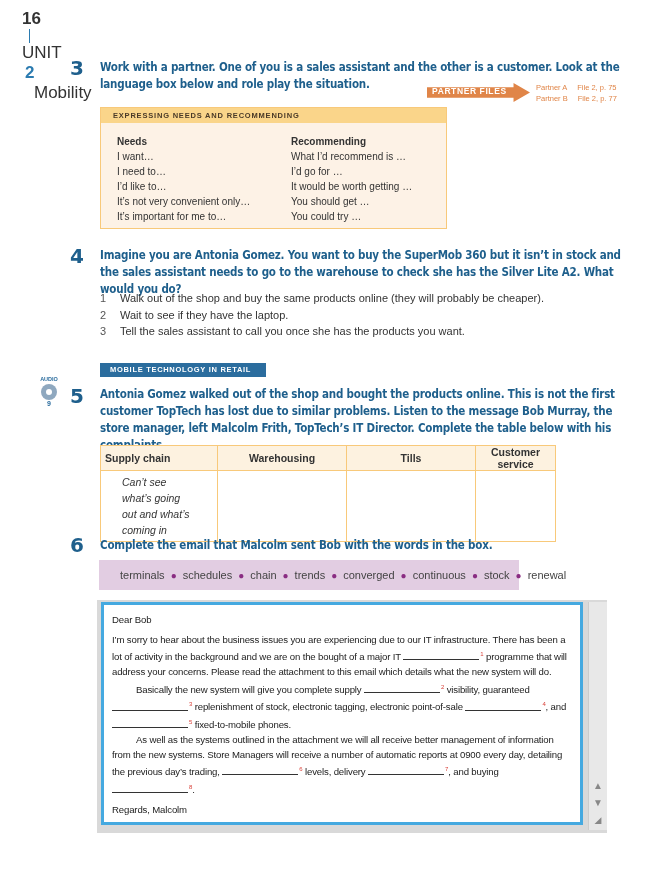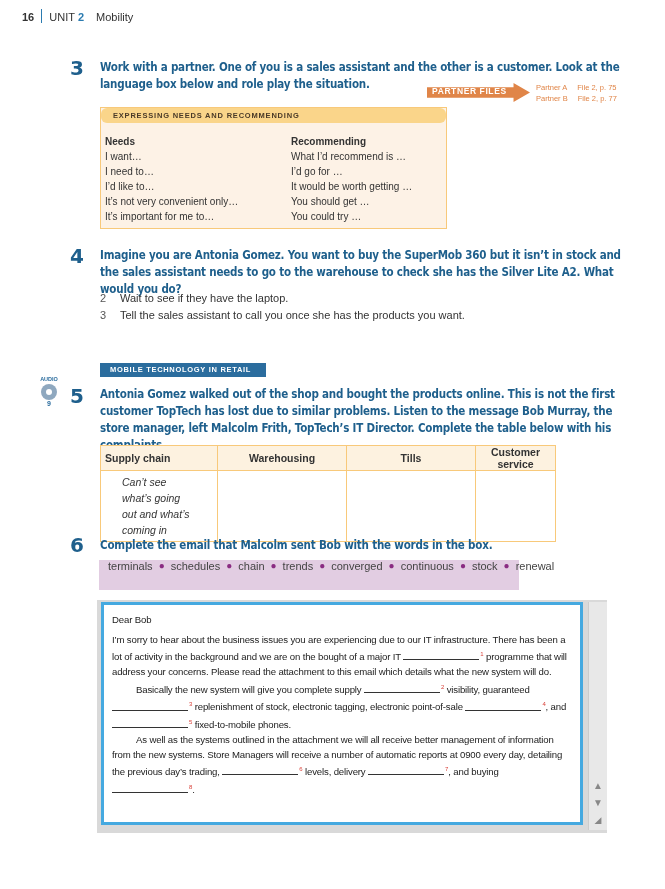--- a/index.html
+++ b/index.html
@@ -1,59 +1,59 @@
 <!DOCTYPE html>
 <html><head>
 <meta charset="utf-8">
 <style>
   html, body { margin: 0; padding: 0; }
   body {
     width: 665px; height: 889px; background: #ffffff; position: relative; overflow: hidden;
     font-family: "Liberation Sans", sans-serif; color: #333;
   }
   .abs { position: absolute; }
-  .header { left: 22px; top: 9px; font-size: 11px; color: #333; display: flex; align-items: flex-end; }
+  .header { left: 22px; top: 9px; font-size: 17px; color: #333; display: flex; align-items: flex-start; flex-direction: column; }
   .header .pg { font-weight: bold; }
   .header .sep { display: inline-block; width: 1px; height: 14px; background: #2b7bb0; margin: 0 7px; }
   .header .unit2 { color: #2b7bb0; font-weight: bold; margin-left: 3px; }
   .header .topic { margin-left: 12px; }
 
   .ex-num { font-size: 20px; font-weight: bold; color: #1e5f8c; font-family: "DejaVu Sans", sans-serif; }
   .ex-text { font-size: 11.5px; font-weight: bold; color: #1e5f8c; line-height: 17px; font-family: "DejaVu Sans Condensed", "DejaVu Sans", sans-serif; letter-spacing: -0.2px; }
 
   .partner-arrow {
     left: 427px; top: 83px; width: 103px; height: 19px; background: #e08548;
     clip-path: polygon(0 22%, 84% 22%, 84% 0, 100% 50%, 84% 100%, 84% 78%, 0 78%);
   }
   .partner-label { left: 432px; top: 86px; font-size: 8.5px; font-weight: bold; color: #fff; letter-spacing: 0.6px; }
   .partner-files { left: 536px; top: 82px; font-size: 7.5px; color: #e08548; line-height: 11px; }
   .partner-files span.f { margin-left: 10px; }
 
   .lang-box { left: 100px; top: 107px; width: 345px; height: 120px; background: #fdf2e6; border: 1px solid #f8c97a; }
-  .lang-box .title { height: 15px; background: #fad58a; font-size: 7.5px; font-weight: bold; letter-spacing: 0.8px; color: #4a3a28; padding-left: 12px; line-height: 15px; border-radius: 6px; }
+  .lang-box .title { height: 15px; background: #fad58a; font-size: 7.5px; font-weight: bold; letter-spacing: 0.8px; color: #4a3a28; padding-left: 12px; line-height: 15px; }
   .lang-col { position: absolute; top: 26px; font-size: 10px; line-height: 15px; color: #333; }
   .lang-col .h { font-weight: bold; }
 
   .list4 { left: 100px; top: 290px; font-size: 11px; color: #333; line-height: 16.5px; }
   .list4 .n { display: inline-block; width: 20px; color: #555; }
 
   .section-label { left: 100px; top: 363px; width: 156px; height: 14px; background: #2b6d9e; color: #fff; font-size: 7.5px; font-weight: bold; letter-spacing: 0.7px; line-height: 14px; padding-left: 10px; }
 
   .audio { left: 36px; top: 376px; text-align: center; width: 26px; }
   .audio .lbl { font-size: 5.5px; color: #2b6d9e; font-weight: bold; }
   .audio .disc { width: 16px; height: 16px; border-radius: 50%; background: #8fa8bf; margin: 2px auto 0; position: relative; }
   .audio .disc::after { content: ""; position: absolute; left: 5px; top: 5px; width: 6px; height: 6px; border-radius: 50%; background: #fff; }
   .audio .track { font-size: 7px; color: #2b6d9e; font-weight: bold; }
 
   table.complaints { position: absolute; left: 100px; top: 445px; width: 456px; border-collapse: collapse; font-size: 10.5px; }
   table.complaints th { background: #fdf2e0; border: 1px solid #f8c97a; height: 18px; font-weight: bold; color: #333; text-align: center; padding: 0 4px; }
   table.complaints th:first-child { text-align: left; }
   table.complaints td { border: 1px solid #f8c97a; height: 60px; vertical-align: top; padding: 3px 21px; font-style: italic; color: #333; line-height: 16px; margin-top: 8px; }
 
-  .wordbox { left: 99px; top: 560px; width: 420px; height: 30px; background: #e2cde2; font-size: 11px; color: #444; display: flex; align-items: flex-start; padding-left: 9px; box-sizing: border-box; }
+  .wordbox { left: 99px; top: 560px; width: 420px; height: 30px; background: #e2cde2; font-size: 11px; color: #444; display: flex; align-items: center; padding-left: 21px; box-sizing: border-box; }
   .wordbox .dot { color: #8a2c82; margin: 0 6px; font-size: 10px; }
 
   .email-frame { left: 97px; top: 600px; width: 510px; height: 233px; background: #d9d9d9; }
   .email { left: 101px; top: 602px; width: 482px; height: 223px; background: #fff; border: 3px solid #45a9e0; box-sizing: border-box;
     font-size: 9.6px; line-height: 14.6px; color: #222; padding: 8px 7px 0 8px; letter-spacing: -0.15px; }
   .email p { margin: 0; }
   .email .gap { height: 5px; }
   .email .ind { text-indent: 24px; }
   .blank { display: inline-block; width: 76px; border-bottom: 1px solid #333; height: 9px; }
   .sup { color: #d9423a; font-size: 6px; vertical-align: super; margin-left: 1px; }
@@ -77,41 +77,42 @@
 
 <div class="abs partner-arrow"></div>
 <div class="abs partner-label">PARTNER FILES</div>
 <div class="abs partner-files">
   <div><span>Partner A</span><span class="f">File 2, p. 75</span></div>
   <div><span>Partner B</span><span class="f">File 2, p. 77</span></div>
 </div>
 
 <div class="abs lang-box">
   <div class="title">EXPRESSING NEEDS AND RECOMMENDING</div>
-  <div class="lang-col" style="left:4px;">
+  <div class="lang-col" style="left:16px;">
     <div class="h">Needs</div>
     <div>I want…</div>
     <div>I need to…</div>
     <div>I’d like to…</div>
     <div>It’s not very convenient only…</div>
     <div>It’s important for me to…</div>
   </div>
   <div class="lang-col" style="left:190px;">
     <div class="h">Recommending</div>
     <div>What I’d recommend is …</div>
     <div>I’d go for …</div>
     <div>It would be worth getting …</div>
     <div>You should get …</div>
     <div>You could try …</div>
   </div>
 </div>
 
 <div class="abs ex-num" style="left:70px; top:244px;">4</div>
 <div class="abs ex-text" style="left:100px; top:247px; width:540px;">Imagine you are Antonia Gomez. You want to buy the SuperMob 360 but it isn’t in stock and the sales assistant needs to go to the warehouse to check she has the Silver Lite A2. What would you do?</div>
 <div class="abs list4">
+  <div><span class="n">1</span><span>Walk out of the shop and buy the same products online (they will probably be cheaper).</span></div>
   <div><span class="n">2</span><span>Wait to see if they have the laptop.</span></div>
   <div><span class="n">3</span><span>Tell the sales assistant to call you once she has the products you want.</span></div>
 </div>
 
 <div class="abs section-label">MOBILE TECHNOLOGY IN RETAIL</div>
 
 <div class="abs audio">
   <div class="lbl">AUDIO</div>
   <div class="disc"></div>
   <div class="track">9</div>
@@ -179,19 +180,20 @@
     <span>fixed-to-mobile phones.</span>
   </p>
   <p class="ind">
     <span>As well as the systems outlined in the attachment we will all receive better management of information from the new systems. Store Managers will receive a number of automatic reports at 0900 every day, detailing the previous day’s trading,</span>
     <span class="blank"></span><span class="sup">6</span>
     <span>levels, delivery</span>
     <span class="blank"></span><span class="sup">7</span><span>, and buying</span>
     <span class="blank"></span><span class="sup">8</span><span>.</span>
   </p>
   <div class="gap"></div>
+  <p>Regards, Malcolm</p>
 </div>
 
 <div class="abs scrollbar">
   <div class="sb-btn" style="top:176px;">▲</div>
   <div class="sb-btn" style="top:193px;">▼</div>
   <div class="sb-btn" style="top:210px; font-size:9px;">◢</div>
 </div>
 
 </body></html>

